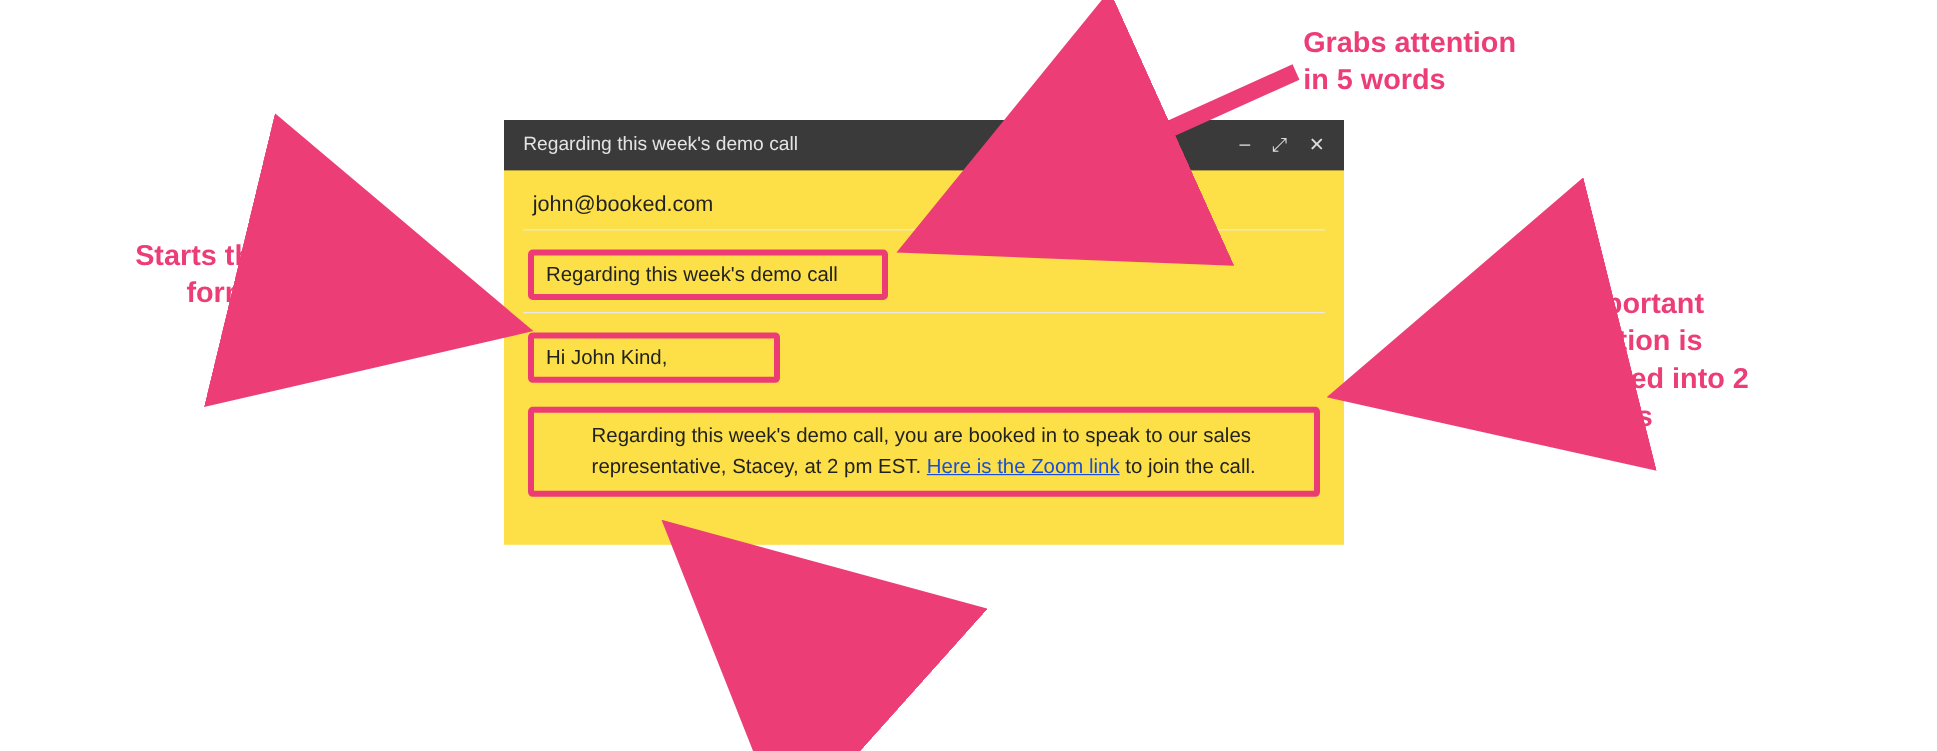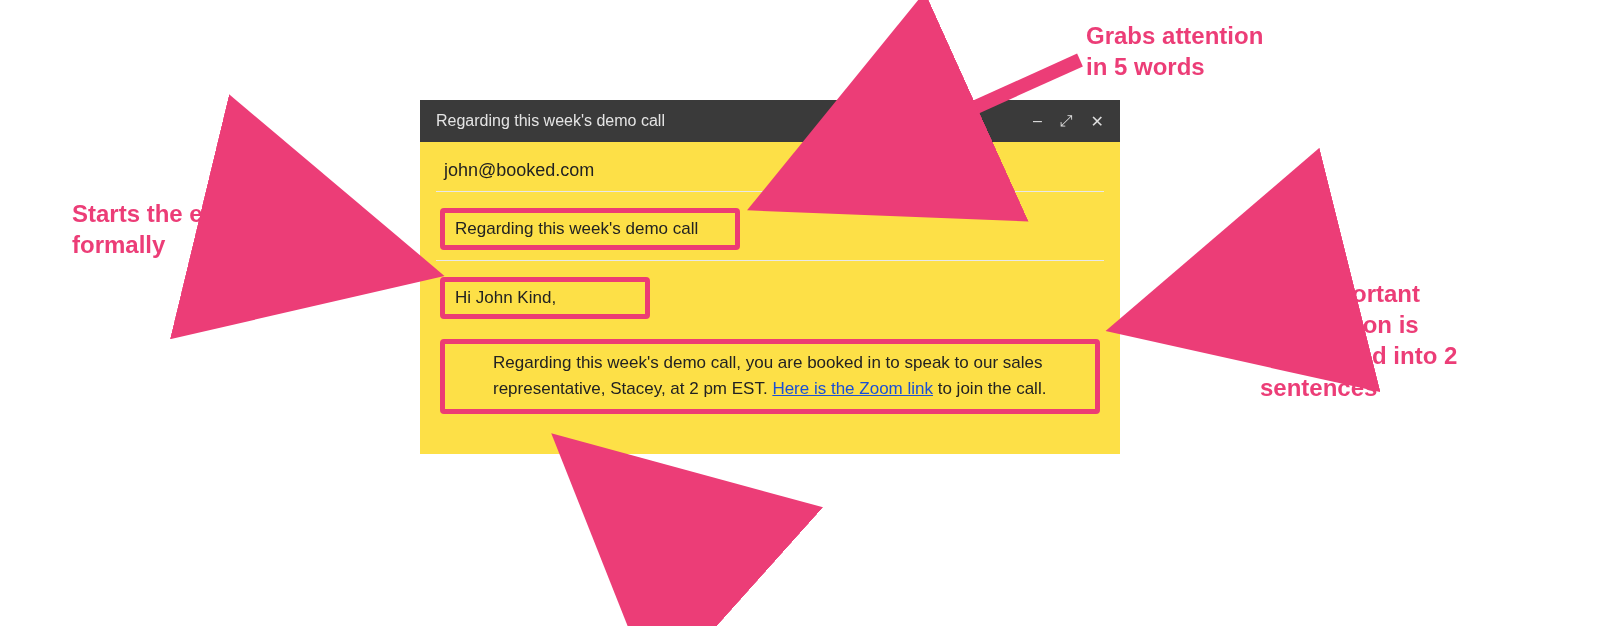--- a/index.html
+++ b/index.html
@@ -79,22 +79,22 @@
     width: 1614px; height: 626px;
     pointer-events: none;
   }
 </style>
 </head>
 <body>
 
 <div class="stage">
 
   <div class="callout" style="left:1086px; top:20px; width:280px;">Grabs attention<br>in 5 words</div>
-  <div class="callout" style="left:72px;  top:198px; width:260px; text-align:left;">Starts the email<br>formally</div>
-  <div class="callout" style="left:1260px; top:238px; width:280px;margin-top:40px;">The important<br>information is<br>condensed into 2<br>sentences</div>
+  <div class="callout" style="left:72px;  top:198px; width:260px; text-align:center;">Starts the email<br>formally</div>
+  <div class="callout" style="left:1260px; top:238px; width:280px;">The important<br>information is<br>condensed into 2<br>sentences</div>
 
   <div class="compose">
     <div class="compose-header">
       <span class="title">Regarding this week's demo call</span>
       <span class="win-btns">
         <span class="win-btn">–</span>
         <span class="win-btn">⤢</span>
         <span class="win-btn">✕</span>
       </span>
     </div>

